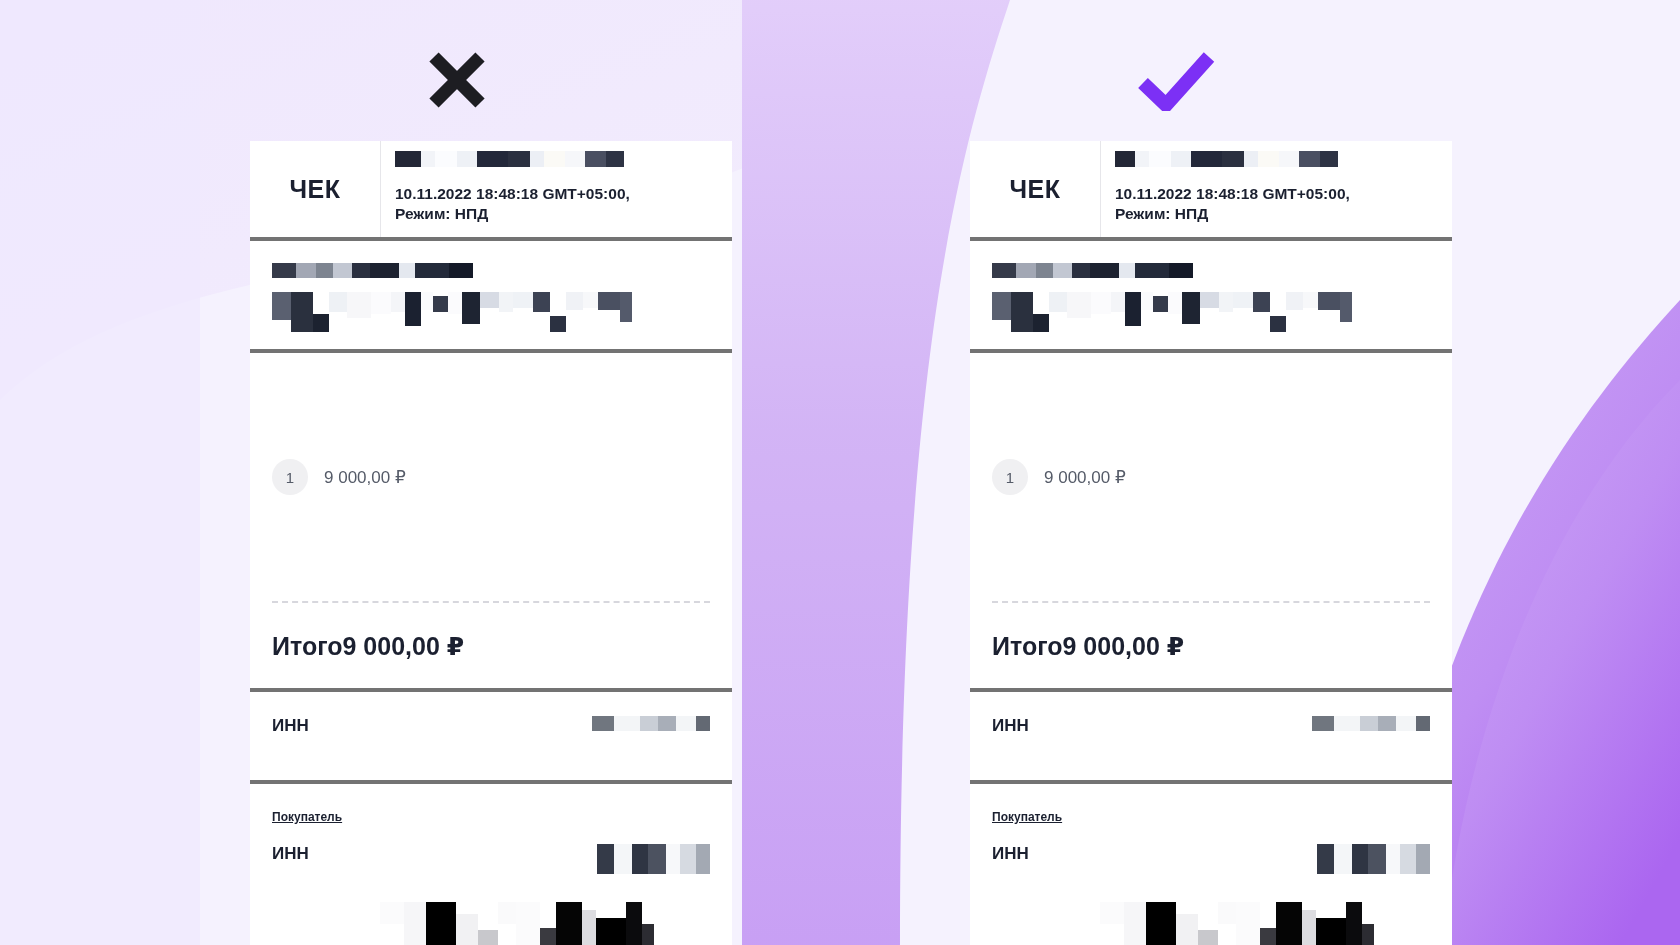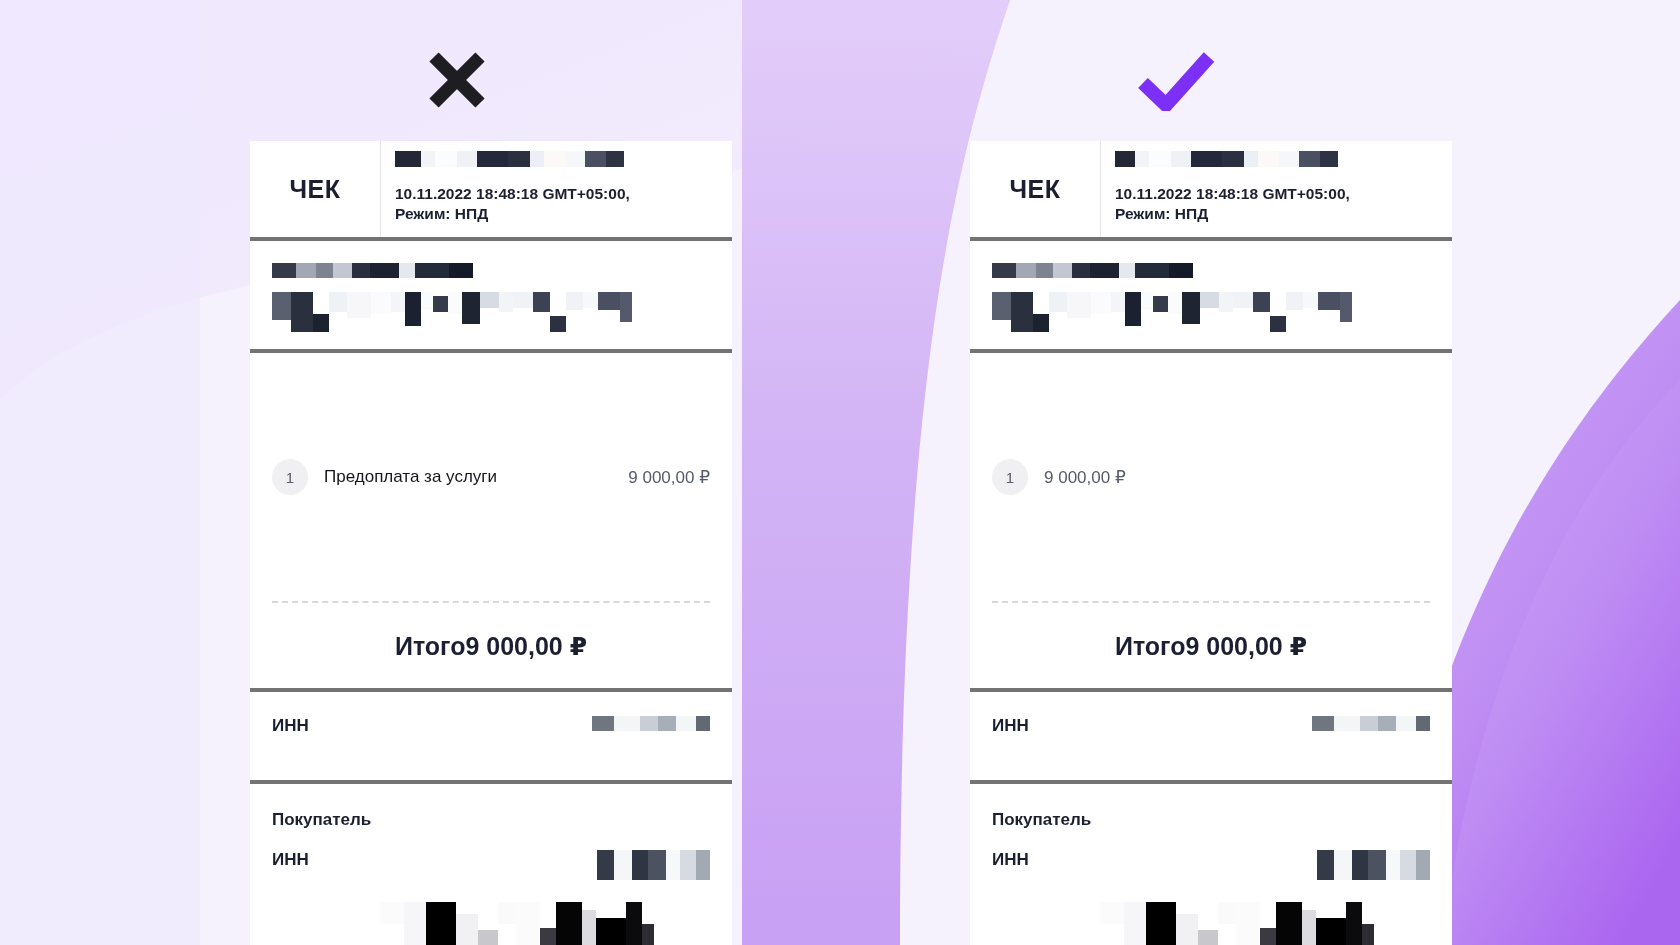--- a/index.html
+++ b/index.html
@@ -175,21 +175,21 @@
 
   .dashed-sep {
     height: 1px;
     margin: 0 22px;
     border-top: 2px dashed #d7d7dd;
   }
 
   
   .total-row {
     display: flex;
-    justify-content: center;
+    justify-content: flex-start;
     align-items: center;
     height: 88px;
     padding: 0 22px;
     box-sizing: border-box;
   }
   .total-label {
     font-size: 25px;
     font-weight: bold;
     color: #1b2030;
   }
@@ -217,24 +217,25 @@
 
   
   .buyer-block {
     padding: 26px 22px 0 22px;
     box-sizing: border-box;
     border-bottom: none;
     position: relative;
     height: 200px;
   }
   .buyer-title {
-    font-size: 17px;
+    font-size: 12px;
     font-weight: bold;
     color: #1b2030;
     margin-bottom: 20px;
+    text-decoration: underline;
   }
   .buyer-inn-row {
     display: flex;
     justify-content: space-between;
     align-items: flex-start;
   }
 
   
   .mosaic {
     display: flex;
@@ -356,21 +357,20 @@
       </div>
 
       <div class="rsec table-head" style="height:68px">
         <span class="th"></span>
         <span class="th"></span>
       </div>
 
       <div class="rsec items-area" style="height:180px">
         <div class="item-row">
           <span class="item-badge">1</span>
-          <span class="item-name">Предоплата за услуги</span>
           <span class="item-sum">9 000,00 ₽</span>
         </div>
       </div>
 
       <div class="dashed-sep"></div>
 
       <div class="rsec total-row">
         <span class="total-label">Итого</span>
         <span class="total-value">9 000,00 ₽</span>
       </div>

